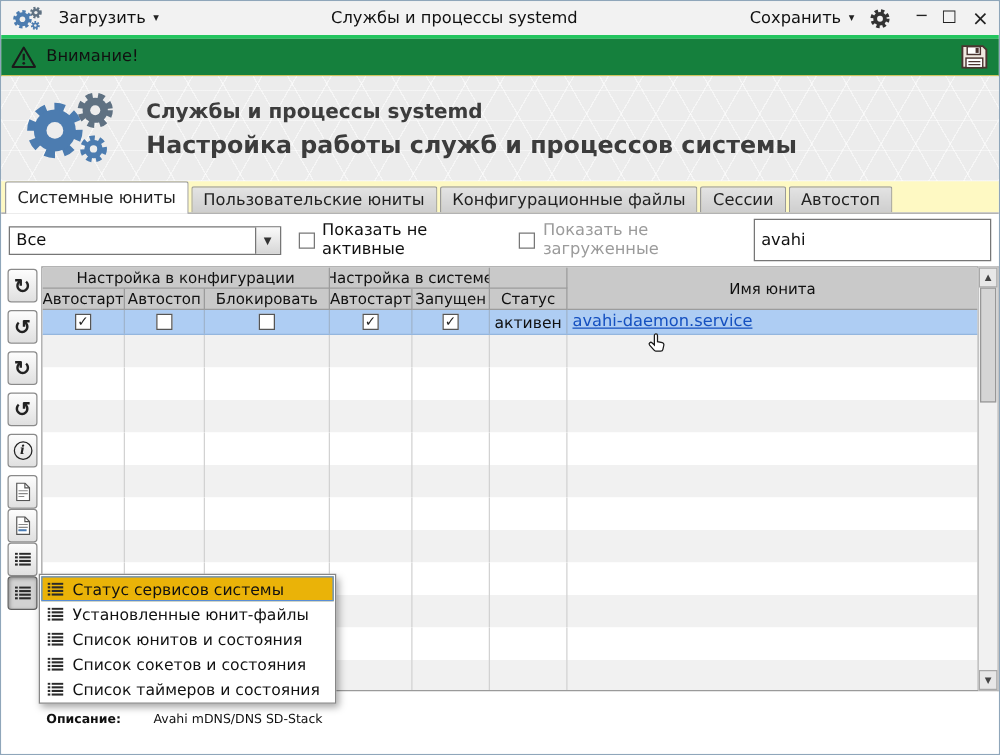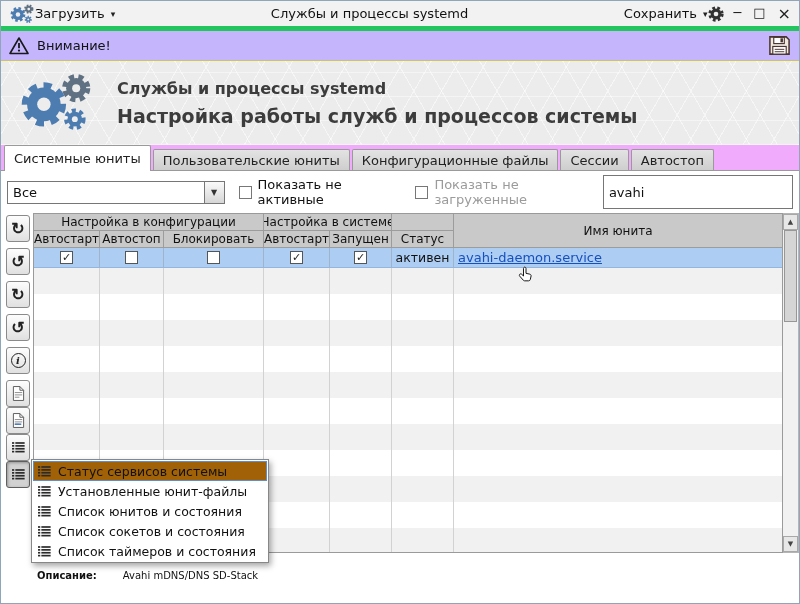--- a/index.html
+++ b/index.html
@@ -2,46 +2,46 @@
 <html><head>
 <meta charset="utf-8">
 <style>
   * { margin:0; padding:0; box-sizing:border-box; }
   html,body { width:800px; height:604px; overflow:hidden;
     font-family:"DejaVu Sans","Liberation Sans",sans-serif; background:#fff; }
   .window { position:relative; width:800px; height:604px;
     border:1px solid #8fa6ba; background:#fff; display:flex; flex-direction:column; }
 
   
-  .titlebar { height:30px; background:#f2f2f2; border-bottom:5px solid #22c55e;
-    display:flex; align-items:center; padding:0 8px; gap:0; font-size:13px; color:#111; }
+  .titlebar { height:30px; background:#f2f2f2; border-bottom:3px solid #22c55e;
+    display:flex; align-items:center; padding:0 8px; gap:12px; font-size:13px; color:#111; }
   .tb-btn { display:flex; align-items:center; gap:6px; background:none; border:none;
     font:inherit; color:#111; cursor:default; }
   .tb-caret { font-size:9px; color:#222; }
   .tb-title { flex:1; text-align:center; }
   .win-controls { display:flex; gap:12px; margin-left:8px; font-size:13px; color:#222; }
   .win-controls span { line-height:1; }
 
   
-  .warnbar { height:30px; background:#c4b5fd; border-bottom:1px solid #cfc35e;
+  .warnbar { height:30px; background:#15803d; border-bottom:1px solid #cfc35e;
     display:flex; align-items:center; gap:8px; padding:0 8px; font-size:13px; color:#111; }
   .warn-spacer { flex:1; }
 
   
   .hero { height:84px; background:#ececec;
     background-image:
       repeating-linear-gradient(60deg, rgba(255,255,255,.55) 0 1px, transparent 1px 24px),
       repeating-linear-gradient(-60deg, rgba(255,255,255,.55) 0 1px, transparent 1px 24px),
       repeating-linear-gradient(0deg, rgba(255,255,255,.45) 0 1px, transparent 1px 24px);
     display:flex; align-items:center; gap:22px; padding:0 16px; }
   .hero-title { font-size:16px; font-weight:bold; color:#3c3c3c; }
   .hero-sub { font-size:19px; font-weight:bold; color:#3c3c3c; margin-top:7px; }
 
   
-  .tabs { height:25px; background:#f0abfc; display:flex; align-items:flex-end; padding-left:3px; }
+  .tabs { height:25px; background:#fef9c3; display:flex; align-items:flex-end; padding-left:3px; }
   .tab { height:21px; display:flex; align-items:center; padding:0 9px; font-size:13px; color:#222;
     background:linear-gradient(#e3e3e3,#cecece); border:1px solid #9a9a9a; border-bottom:none;
     border-radius:2px 2px 0 0; margin-right:2px; white-space:nowrap; }
   .tab.active { height:26px; background:#fff; margin-bottom:-1px; position:relative; z-index:3; }
 
   
   .content { flex:1; background:#fff; border-top:1px solid #9a9a9a;
     display:flex; flex-direction:column; position:relative; }
 
   .filter-row { height:42px; display:flex; align-items:center; padding:0 6px; }
@@ -109,21 +109,21 @@
   
   .statusbar { flex:1; display:flex; align-items:flex-start; gap:26px;
     padding:17px 0 0 36px; font-size:10px; color:#111; }
   .statusbar .lbl { font-weight:bold; }
 
   
   .context-menu { position:absolute; left:30px; top:458px; width:238px; background:#fff;
     border:1px solid #878787; box-shadow:2px 3px 6px rgba(0,0,0,.35); padding:1px; z-index:20; }
   .menu-item { height:20px; display:flex; align-items:center; gap:7px; padding:0 5px;
     font-size:12.5px; color:#111; }
-  .menu-item.selected { background:#a16207; outline:1px solid #5a8ed6; outline-offset:-1px; }
+  .menu-item.selected { background:#eab308; outline:1px solid #5a8ed6; outline-offset:-1px; }
 
   .hand-cursor { position:absolute; left:515px; top:264px; z-index:30; }
   .defs-holder { position:absolute; width:0; height:0; overflow:hidden; }
 </style>
 </head>
 <body>
 
 <svg class="defs-holder" aria-hidden="true">
   <defs>
     <g id="gear-cluster">

